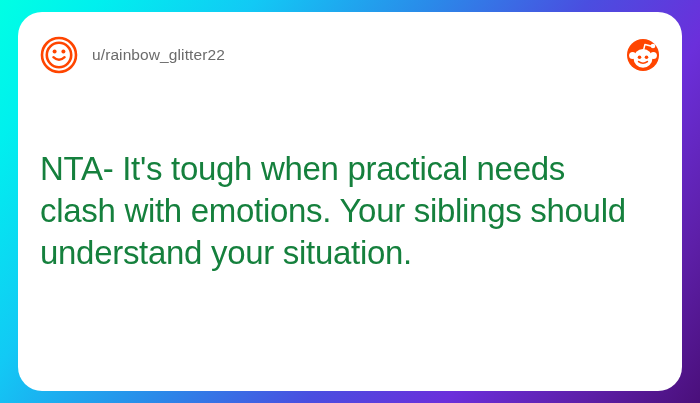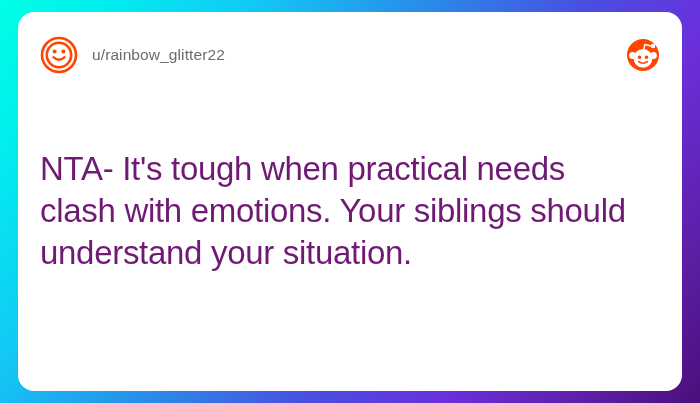--- a/index.html
+++ b/index.html
@@ -29,21 +29,21 @@
     box-sizing: border-box;
   }
 
   #card {
     position: absolute;
     left: 18px;
     top: 12px;
     width: 664px;
     height: 379px;
     background: #ffffff;
-    border-radius: 16px;
+    border-radius: 24px;
     box-sizing: border-box;
     overflow: hidden;
   }
 
   #card-header {
     position: absolute;
     left: 0;
     top: 0;
     right: 0;
     height: 86px;
@@ -76,21 +76,21 @@
     display: block;
   }
 
   #comment-body {
     position: absolute;
     left: 22px;
     top: 136px;
     right: 36px;
     font-size: 33px;
     line-height: 42px;
-    color: #701a75;
+    color: #15803d;
     letter-spacing: -0.3px;
     font-family: "Liberation Sans", sans-serif;
     font-weight: 400;
     white-space: pre-line;
   }
 </style>
 </head>
 <body>
 
 <div id="stage">

